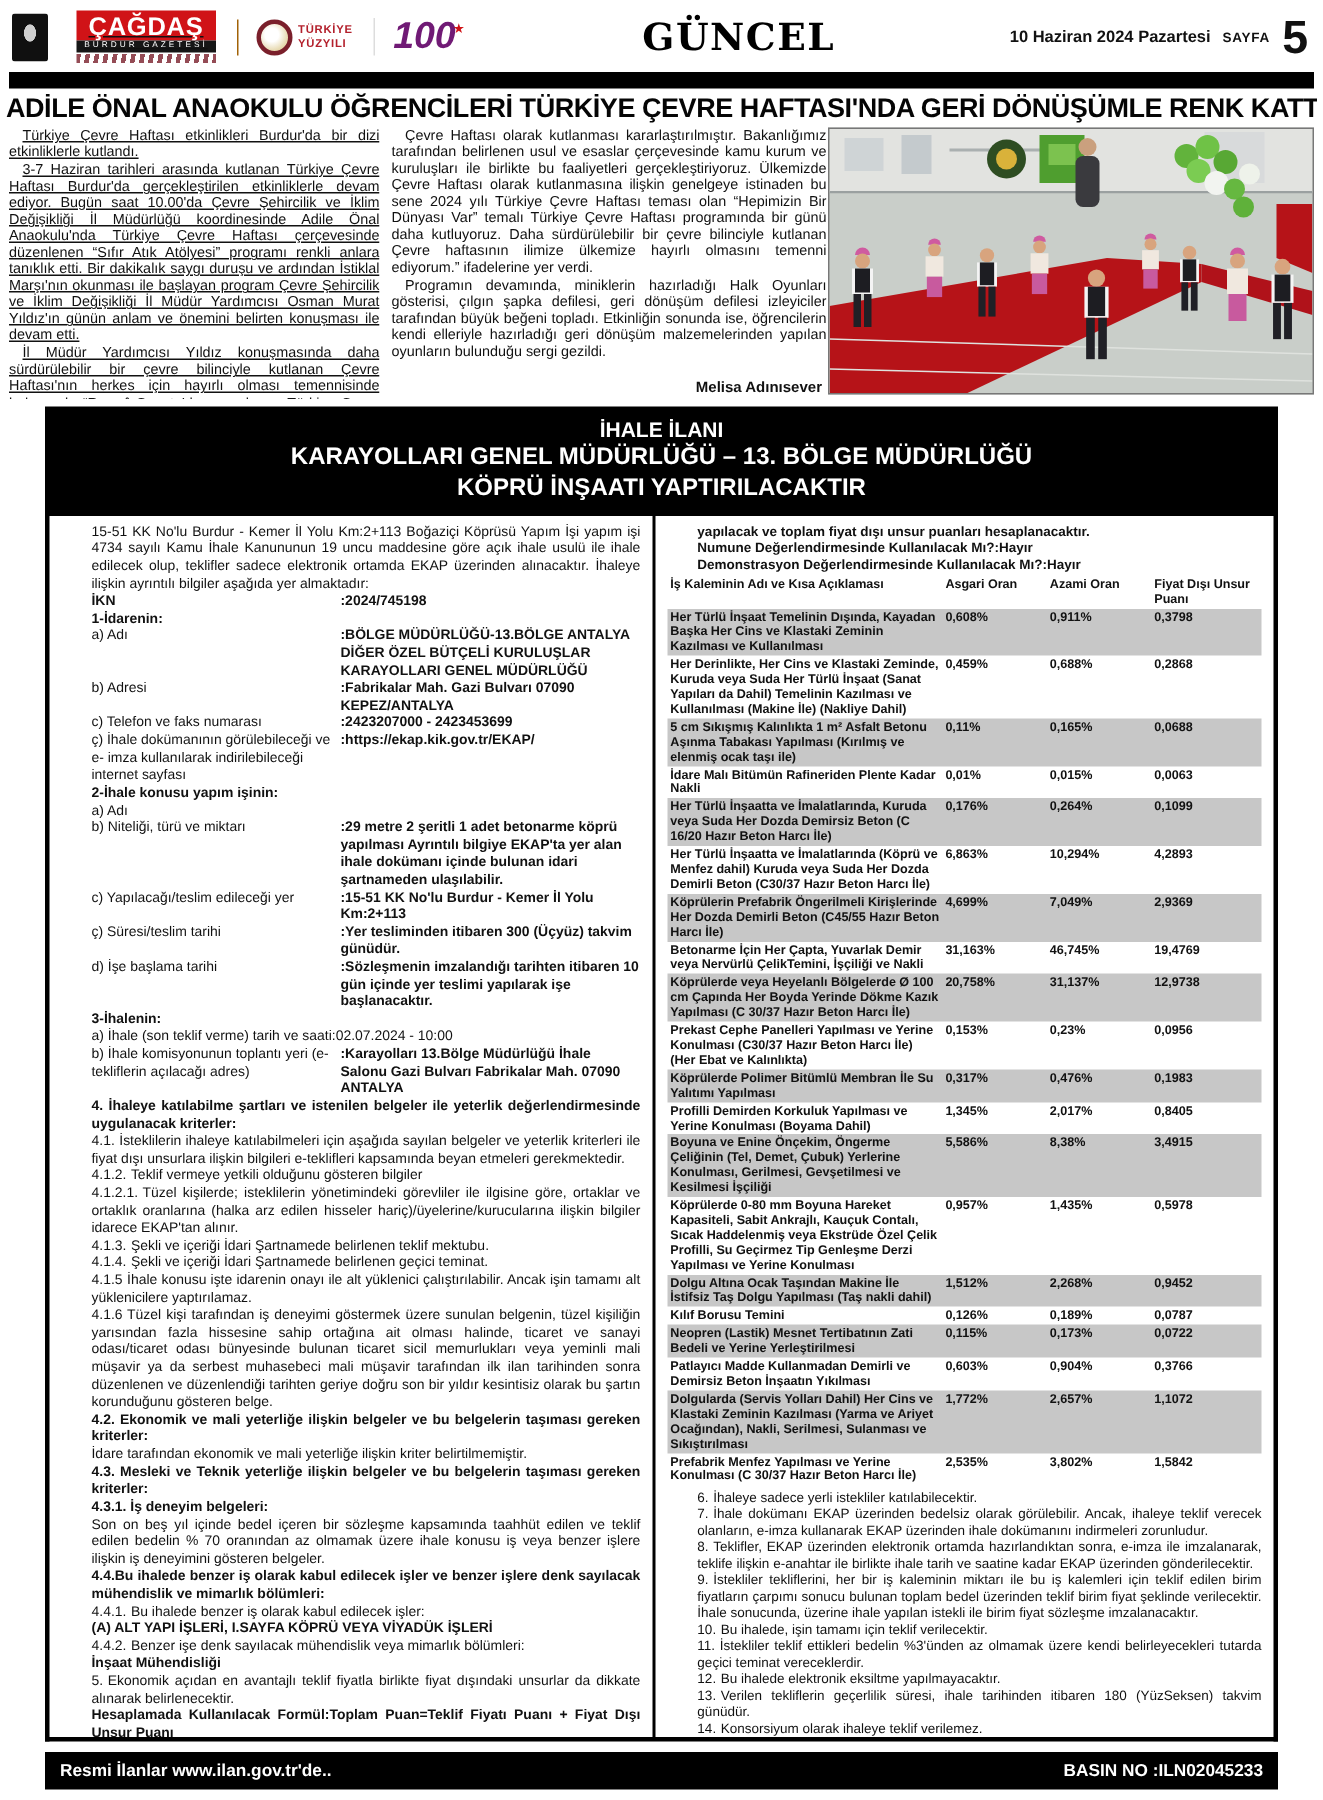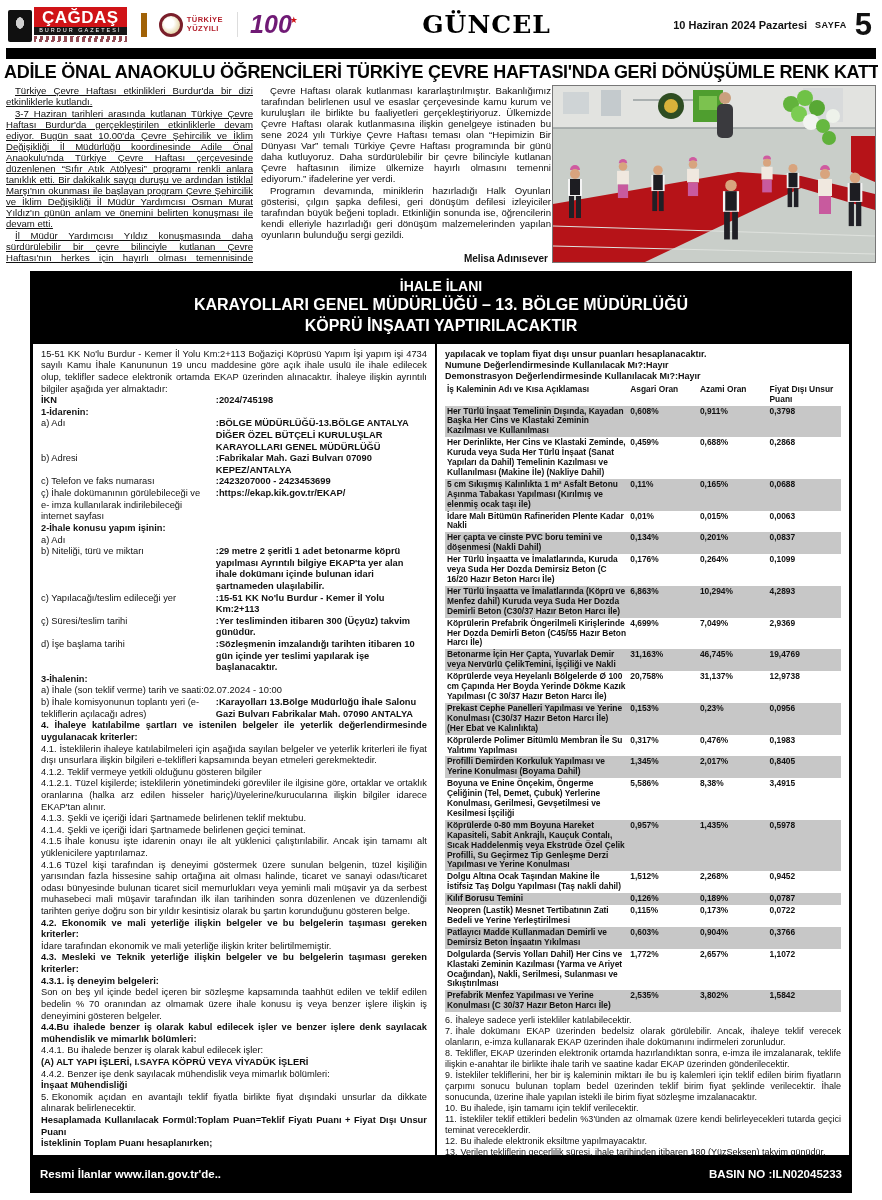--- a/index.html
+++ b/index.html
@@ -2,27 +2,27 @@
 <html><head>
 <meta charset="utf-8">
 <style>
   html,body{margin:0;padding:0;}
   body{width:882px;height:1200px;background:#fff;font-family:"Liberation Sans",sans-serif;color:#111;overflow:hidden;}
   .page{position:relative;width:882px;height:1200px;background:#fff;}
 
   
   .hdr{height:46px;display:flex;align-items:center;padding:3px 10px 0 8px;box-sizing:border-box;}
   .logos{display:flex;align-items:center;gap:14px;}
-  .brand{display:flex;align-items:flex-end;gap:2px;}
+  .brand{display:flex;align-items:center;gap:19px;text-decoration:underline;}
   .portrait{width:24px;height:32px;background:#101010;border-radius:2px;
     background-image:radial-gradient(ellipse 7px 10px at 12px 13px,#cfcfcf 55%,transparent 60%);}
   .brand-name{background:#d01317;color:#fff;font-weight:700;font-size:17px;letter-spacing:.5px;padding:2px 8px 1px;line-height:1;}
   .brand-sub{background:#161616;color:#fff;font-size:5.5px;letter-spacing:2px;text-align:center;padding:1px 0;line-height:1;}
   .brand-script{height:6px;margin-top:1px;background:repeating-linear-gradient(100deg,#7a1f2b 0 3px,transparent 3px 6px);opacity:.8;}
-  .tylogo{display:flex;align-items:center;gap:4px;border-left:6px solid #a16207;padding-left:12px;}
+  .tylogo{display:flex;align-items:center;gap:4px;border-left:1px solid #a16207;padding-left:12px;}
   .ty-ring{width:24px;height:24px;border-radius:50%;border:3px solid #7a1f2b;background:radial-gradient(circle at 40% 40%,#fff 30%,#e6d8ae 70%);box-sizing:border-box;}
   .ty-words{font-size:7.5px;font-weight:700;color:#b3202c;line-height:1.15;letter-spacing:.5px;}
   .logo100{position:relative;border-left:1px solid #ddd;padding-left:12px;}
   .l100{color:#701a75;font-size:25px;font-weight:700;font-style:italic;line-height:1;}
   .star{color:#d01317;font-size:9px;position:relative;top:-10px;left:-2px;}
   .gtitle{flex:1;text-align:center;font-family:"DejaVu Serif",serif;font-weight:700;font-size:25px;letter-spacing:1px;color:#000;}
   .dblock{display:flex;align-items:center;gap:8px;}
   .hdr-date{font-size:11px;font-weight:700;}
   .sayfa{font-size:9px;font-weight:700;letter-spacing:.5px;}
   .pageno{font-size:31px;font-weight:700;line-height:1;}
@@ -40,36 +40,36 @@
 
   
   .tender{margin:5px 30px 0;}
   .banner{background:#000;color:#fff;text-align:center;padding:6px 4px 7px;}
   .banner-line{font-size:16px;font-weight:700;line-height:1.3;}
   .banner-line:first-of-type{font-size:14px;}
   .tbox{display:flex;border:3px solid #000;border-top:none;background:#fff;}
   .tcol{box-sizing:border-box;padding:5px 8px;height:814px;overflow:hidden;font-size:9.3px;line-height:1.25;}
   .tcol.left{width:49.5%;border-right:2px solid #000;}
   .tcol.right{width:50.5%;}
-  .block{text-align:justify;}
+  .block{text-align:justify;margin-left:20px;}
   .b-num{font-weight:400;margin-right:3px;}
   .block.h{font-weight:700;}
   .block.kv{display:flex;text-align:left;}
   .kv .b-label{flex:0 0 44%;padding-right:5px;}
   .kv .b-value{flex:1;font-weight:700;}
   .kvb .b-label{font-weight:700;}
   .kvi{display:block;}
   .kvi .b-value{font-weight:400;}
   .right .block{font-size:9px;line-height:1.22;}
   .ttable{margin:2px 0 3px;font-size:8.4px;line-height:1.18;}
   .thead,.trow{display:grid;grid-template-columns:46% 17% 17% 20%;column-gap:3px;padding:1px 2px;font-weight:700;}
   .trow:nth-of-type(odd){background:#c7c7c7;}
 
   
-  .pfooter{position:absolute;left:30px;right:30px;bottom:7px;height:38px;background:#000;color:#fff;display:flex;justify-content:space-between;align-items:center;padding:0 10px;font-weight:700;font-size:11.5px;}
+  .pfooter{position:absolute;left:30px;right:30px;bottom:7px;height:25px;background:#000;color:#fff;display:flex;justify-content:space-between;align-items:center;padding:0 10px;font-weight:700;font-size:11.5px;}
 </style>
 </head>
 <body>
 
 <div class="page">
 
   <header class="hdr">
     <div class="logos">
       <div class="brand">
         <div class="portrait"></div>
@@ -372,26 +372,20 @@
                 <span class="tc">0,0688</span>
               </div>
 
               <div class="trow">
                 <span class="tc tname">İdare Malı Bitümün Rafineriden Plente Kadar Nakli</span>
                 <span class="tc">0,01%</span>
                 <span class="tc">0,015%</span>
                 <span class="tc">0,0063</span>
               </div>
 
-              <div class="trow">
-                <span class="tc tname">Her çapta ve cinste PVC boru temini ve döşenmesi (Nakli Dahil)</span>
-                <span class="tc">0,134%</span>
-                <span class="tc">0,201%</span>
-                <span class="tc">0,0837</span>
-              </div>
 
               <div class="trow">
                 <span class="tc tname">Her Türlü İnşaatta ve İmalatlarında, Kuruda veya Suda Her Dozda Demirsiz Beton (C 16/20 Hazır Beton Harcı İle)</span>
                 <span class="tc">0,176%</span>
                 <span class="tc">0,264%</span>
                 <span class="tc">0,1099</span>
               </div>
 
               <div class="trow">
                 <span class="tc tname">Her Türlü İnşaatta ve İmalatlarında (Köprü ve Menfez dahil) Kuruda veya Suda Her Dozda Demirli Beton (C30/37 Hazır Beton Harcı İle)</span>

